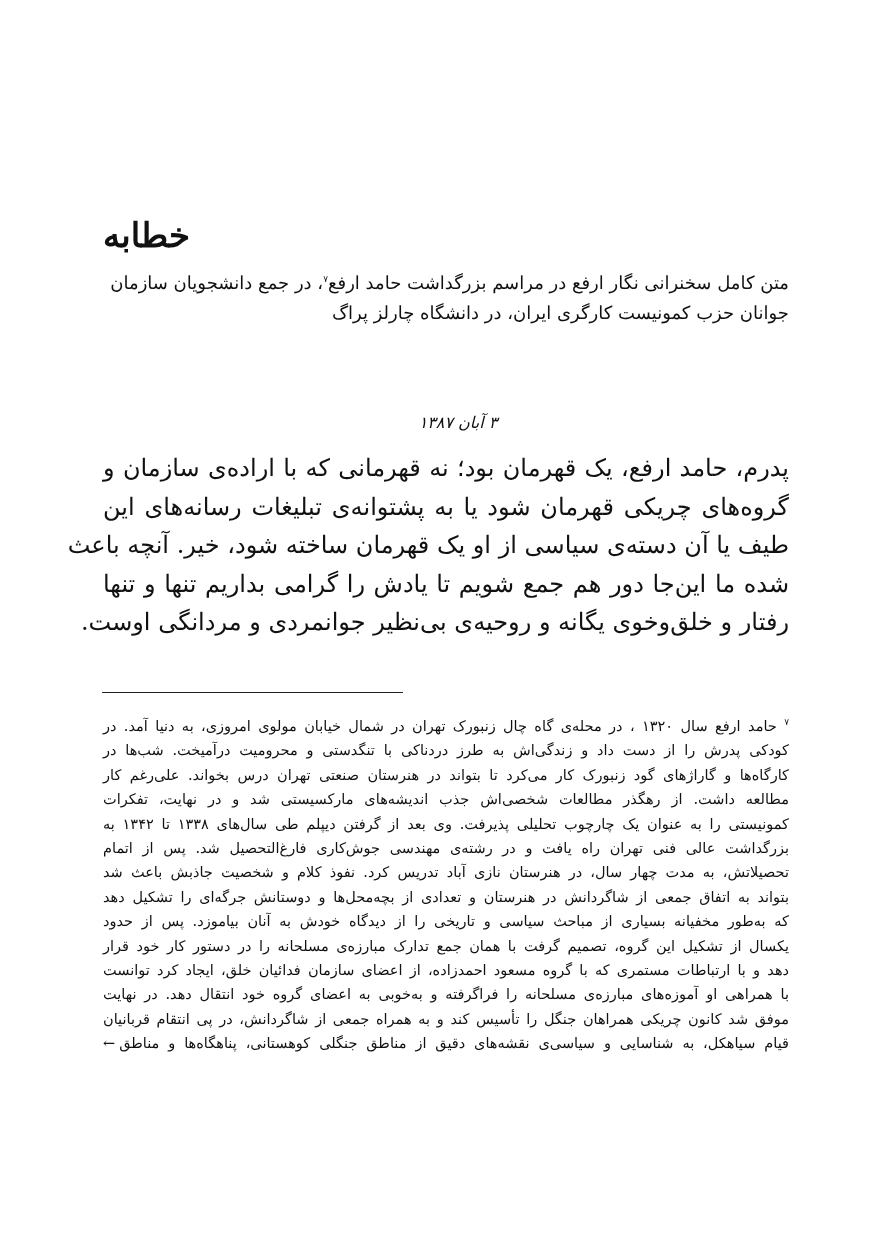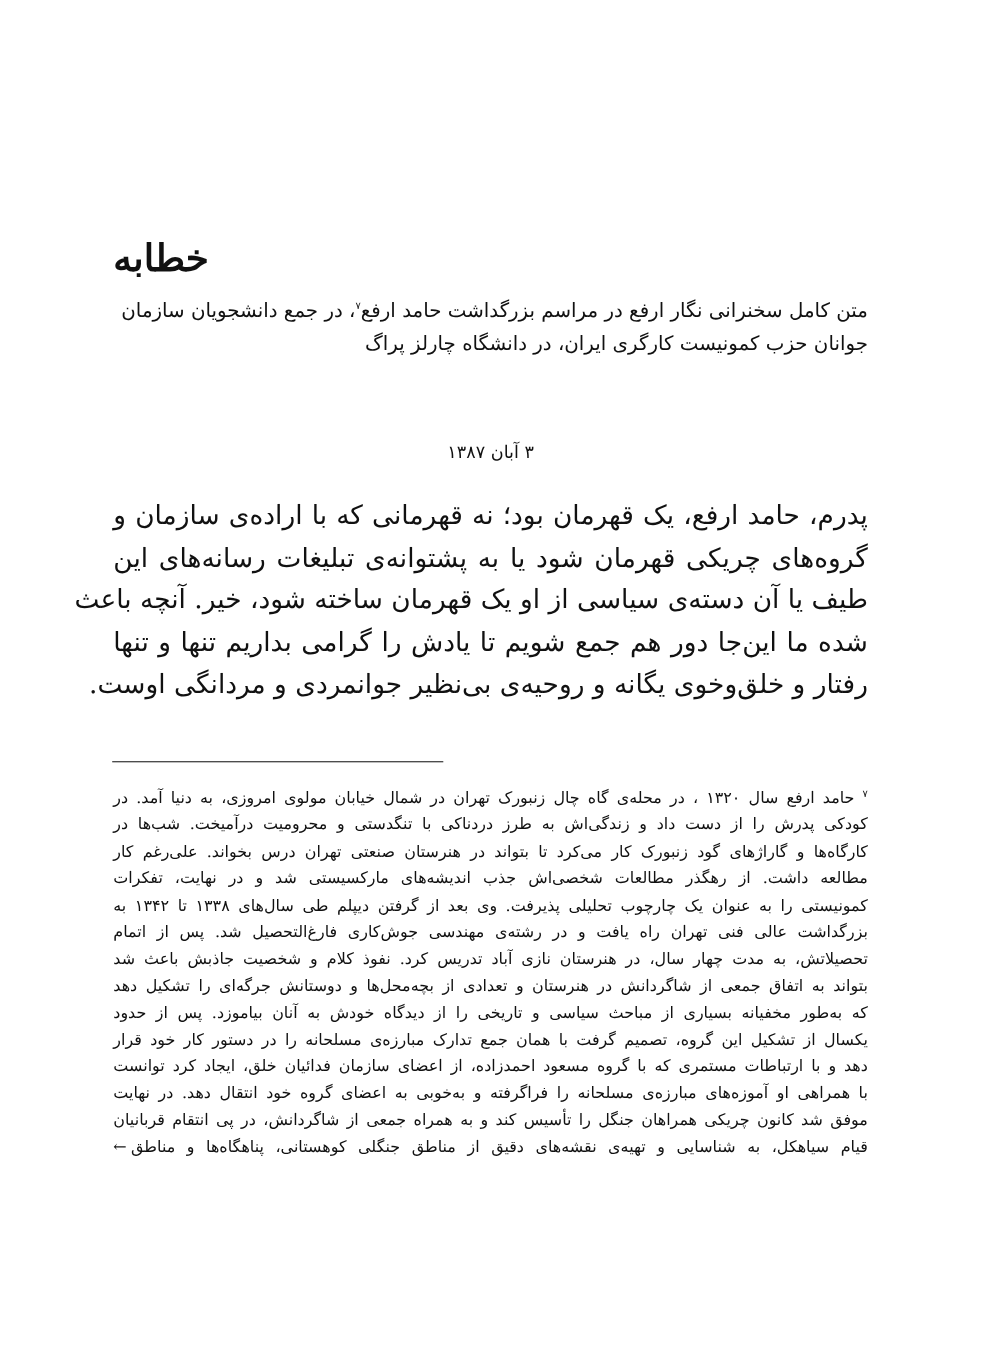--- a/index.html
+++ b/index.html
@@ -45,21 +45,22 @@
     }
     .subtitle .line { display: block; }
     .date {
       position: absolute;
       top: 398px;
       left: 103px;
       width: 686px;
       text-align: center;
       font-size: 16px;
       line-height: 26px;
-      margin: 0;
+      margin: 12px;
+      font-style: italic;
     }
     .body-text {
       position: absolute;
       top: 449px;
       left: 103px;
       width: 686px;
       font-size: 24px;
       line-height: 38.5px;
       margin: 0;
       text-align: justify;
@@ -137,14 +138,14 @@
   <span class="line">مطالعه داشت. از رهگذر مطالعات شخصی‌اش جذب اندیشه‌های مارکسیستی شد و در نهایت، تفکرات</span>
   <span class="line">کمونیستی را به عنوان یک چارچوب تحلیلی پذیرفت. وی بعد از گرفتن دیپلم طی سال‌های ۱۳۳۸ تا ۱۳۴۲ به</span>
   <span class="line">بزرگداشت عالی فنی تهران راه یافت و در رشته‌ی مهندسی جوش‌کاری فارغ‌التحصیل شد. پس از اتمام</span>
   <span class="line">تحصیلاتش، به مدت چهار سال، در هنرستان نازی آباد تدریس کرد. نفوذ کلام و شخصیت جاذبش باعث شد</span>
   <span class="line">بتواند به اتفاق جمعی از شاگردانش در هنرستان و تعدادی از بچه‌محل‌ها و دوستانش جرگه‌ای را تشکیل دهد</span>
   <span class="line">که به‌طور مخفیانه بسیاری از مباحث سیاسی و تاریخی را از دیدگاه خودش به آنان بیاموزد. پس از حدود</span>
   <span class="line">یکسال از تشکیل این گروه، تصمیم گرفت با همان جمع تدارک مبارزه‌ی مسلحانه را در دستور کار خود قرار</span>
   <span class="line">دهد و با ارتباطات مستمری که با گروه مسعود احمدزاده، از اعضای سازمان فدائیان خلق، ایجاد کرد توانست</span>
   <span class="line">با همراهی او آموزه‌های مبارزه‌ی مسلحانه را فراگرفته و به‌خوبی به اعضای گروه خود انتقال دهد. در نهایت</span>
   <span class="line">موفق شد کانون چریکی همراهان جنگل را تأسیس کند و به همراه جمعی از شاگردانش، در پی انتقام قربانیان</span>
-  <span class="line"><span>قیام سیاهکل، به شناسایی و تهیه‌ی نقشه‌های دقیق از مناطق جنگلی کوهستانی، پناهگاه‌ها و مناطق</span><span class="arrow">←</span></span>
+  <span class="line"><span>قیام سیاهکل، به شناسایی و سیاسی‌ی نقشه‌های دقیق از مناطق جنگلی کوهستانی، پناهگاه‌ها و مناطق</span><span class="arrow">←</span></span>
 </div>
 
 </body></html>

